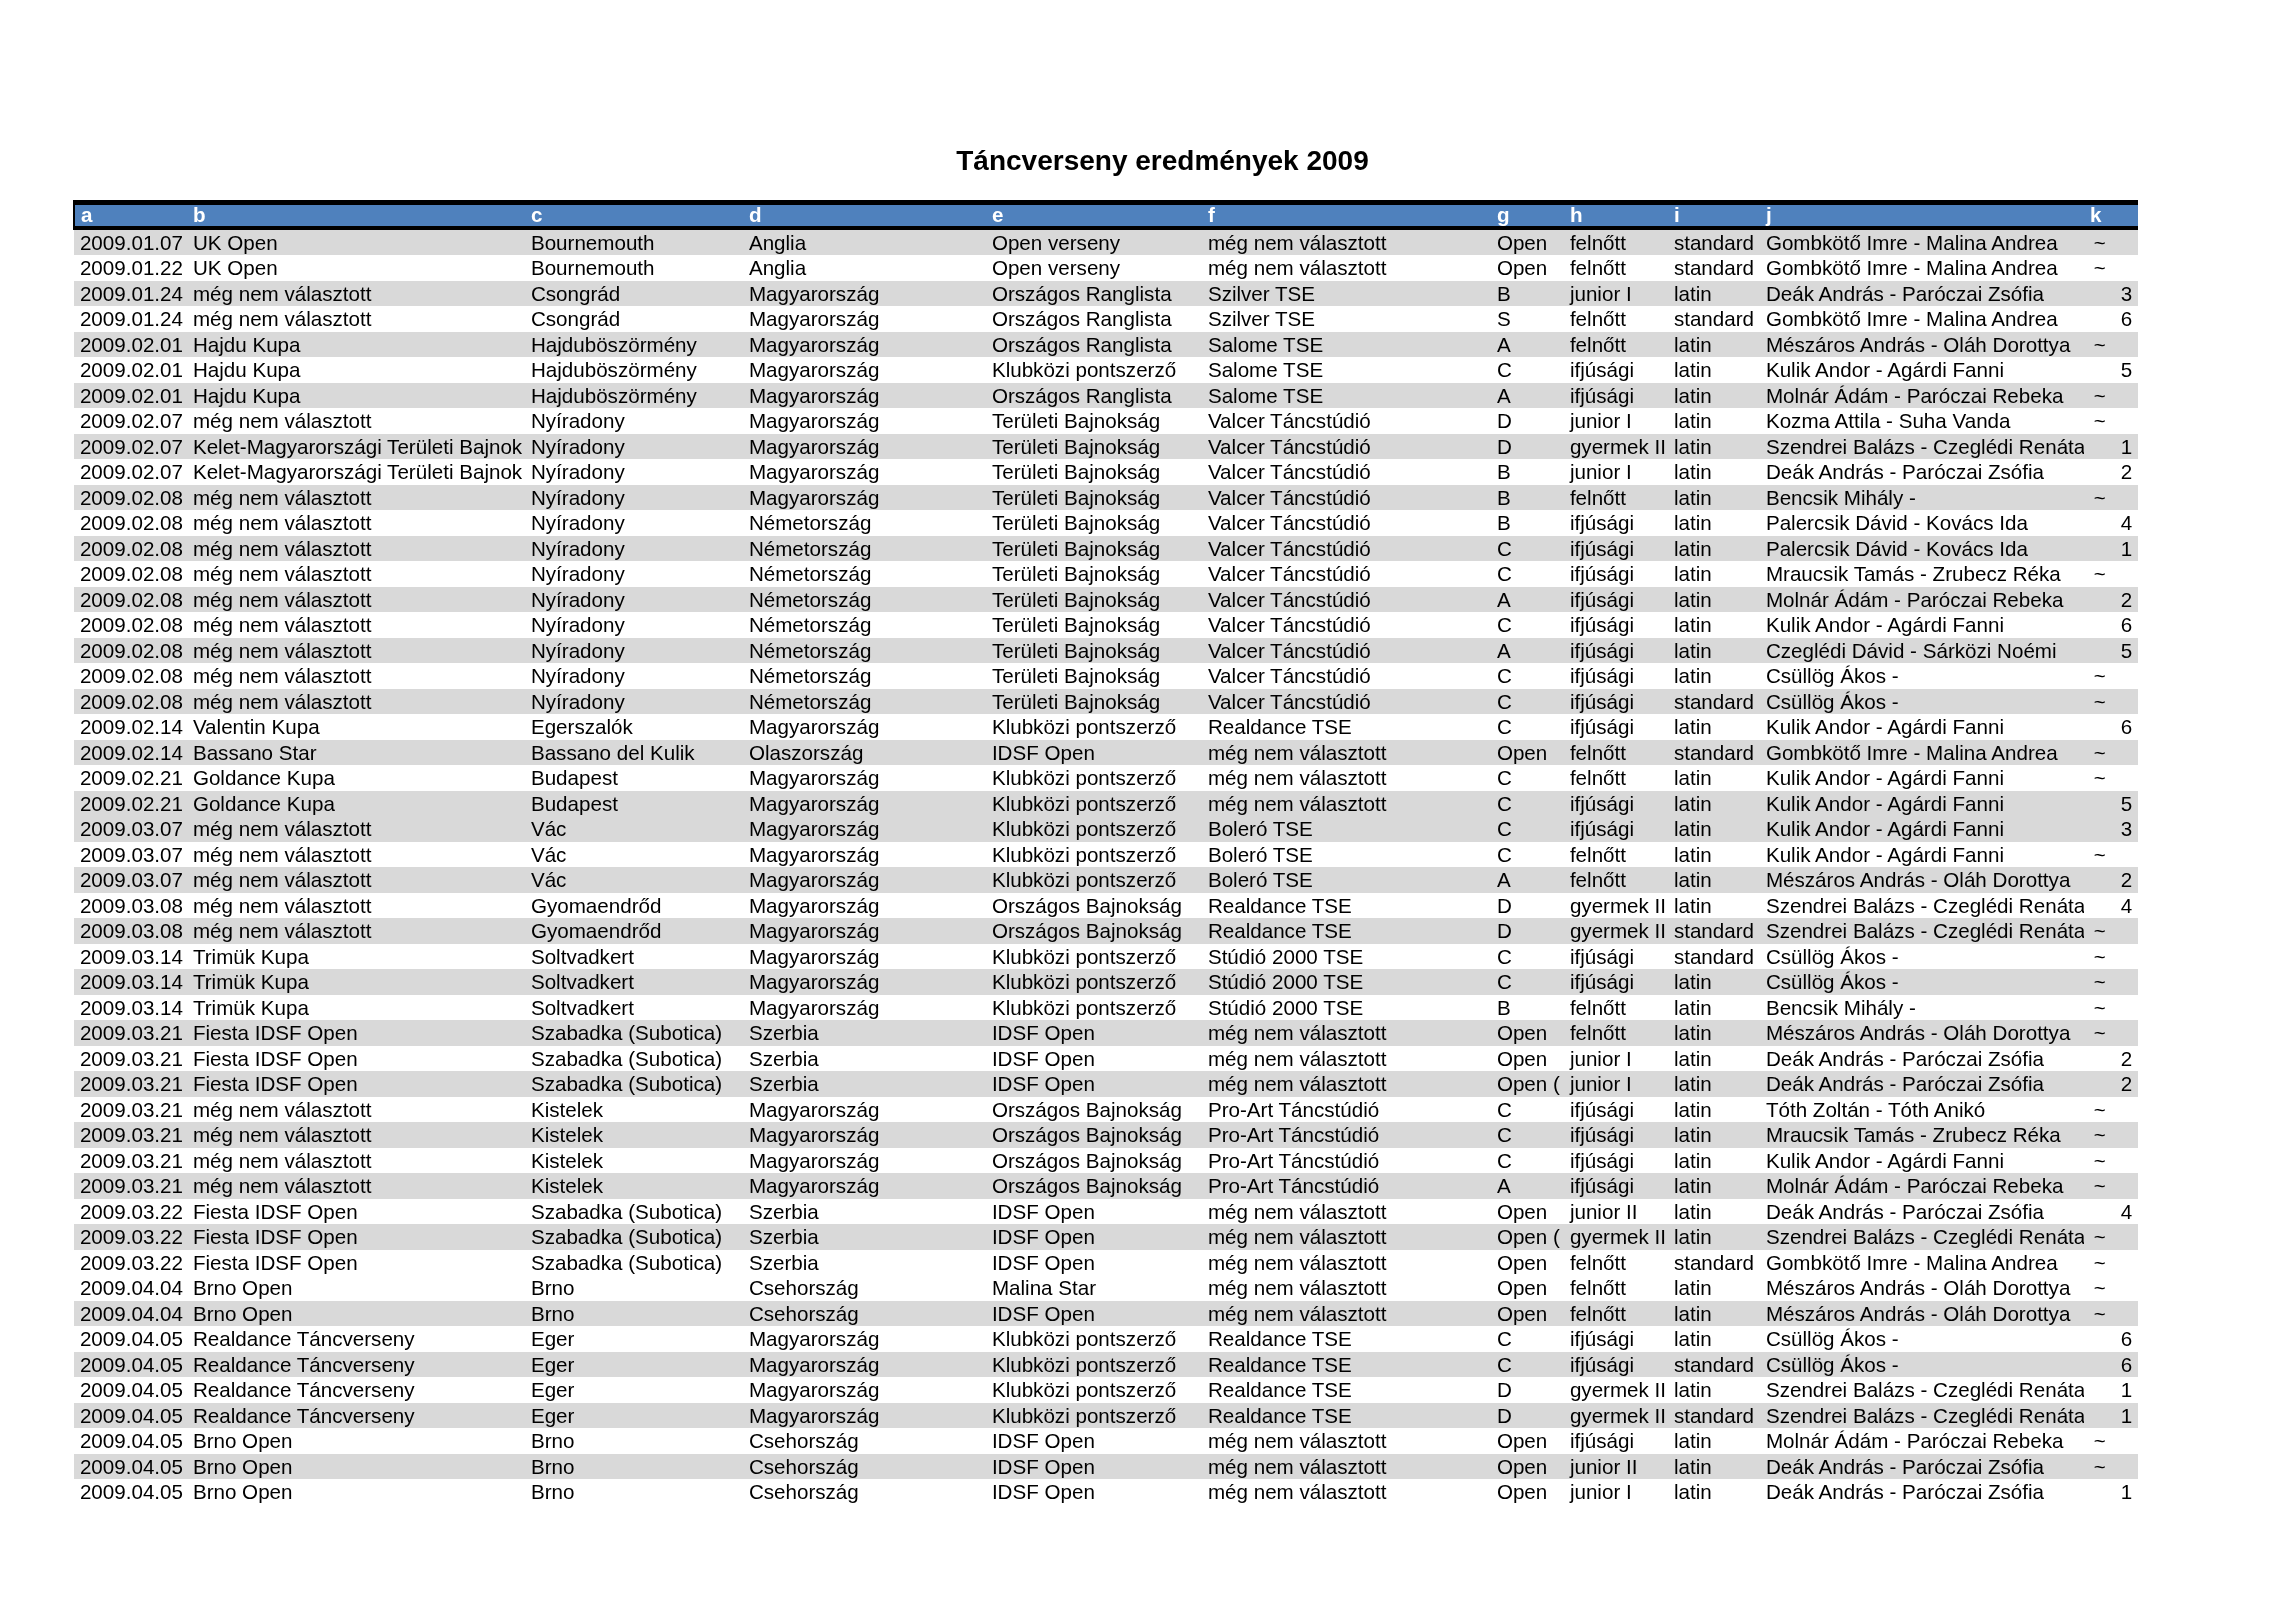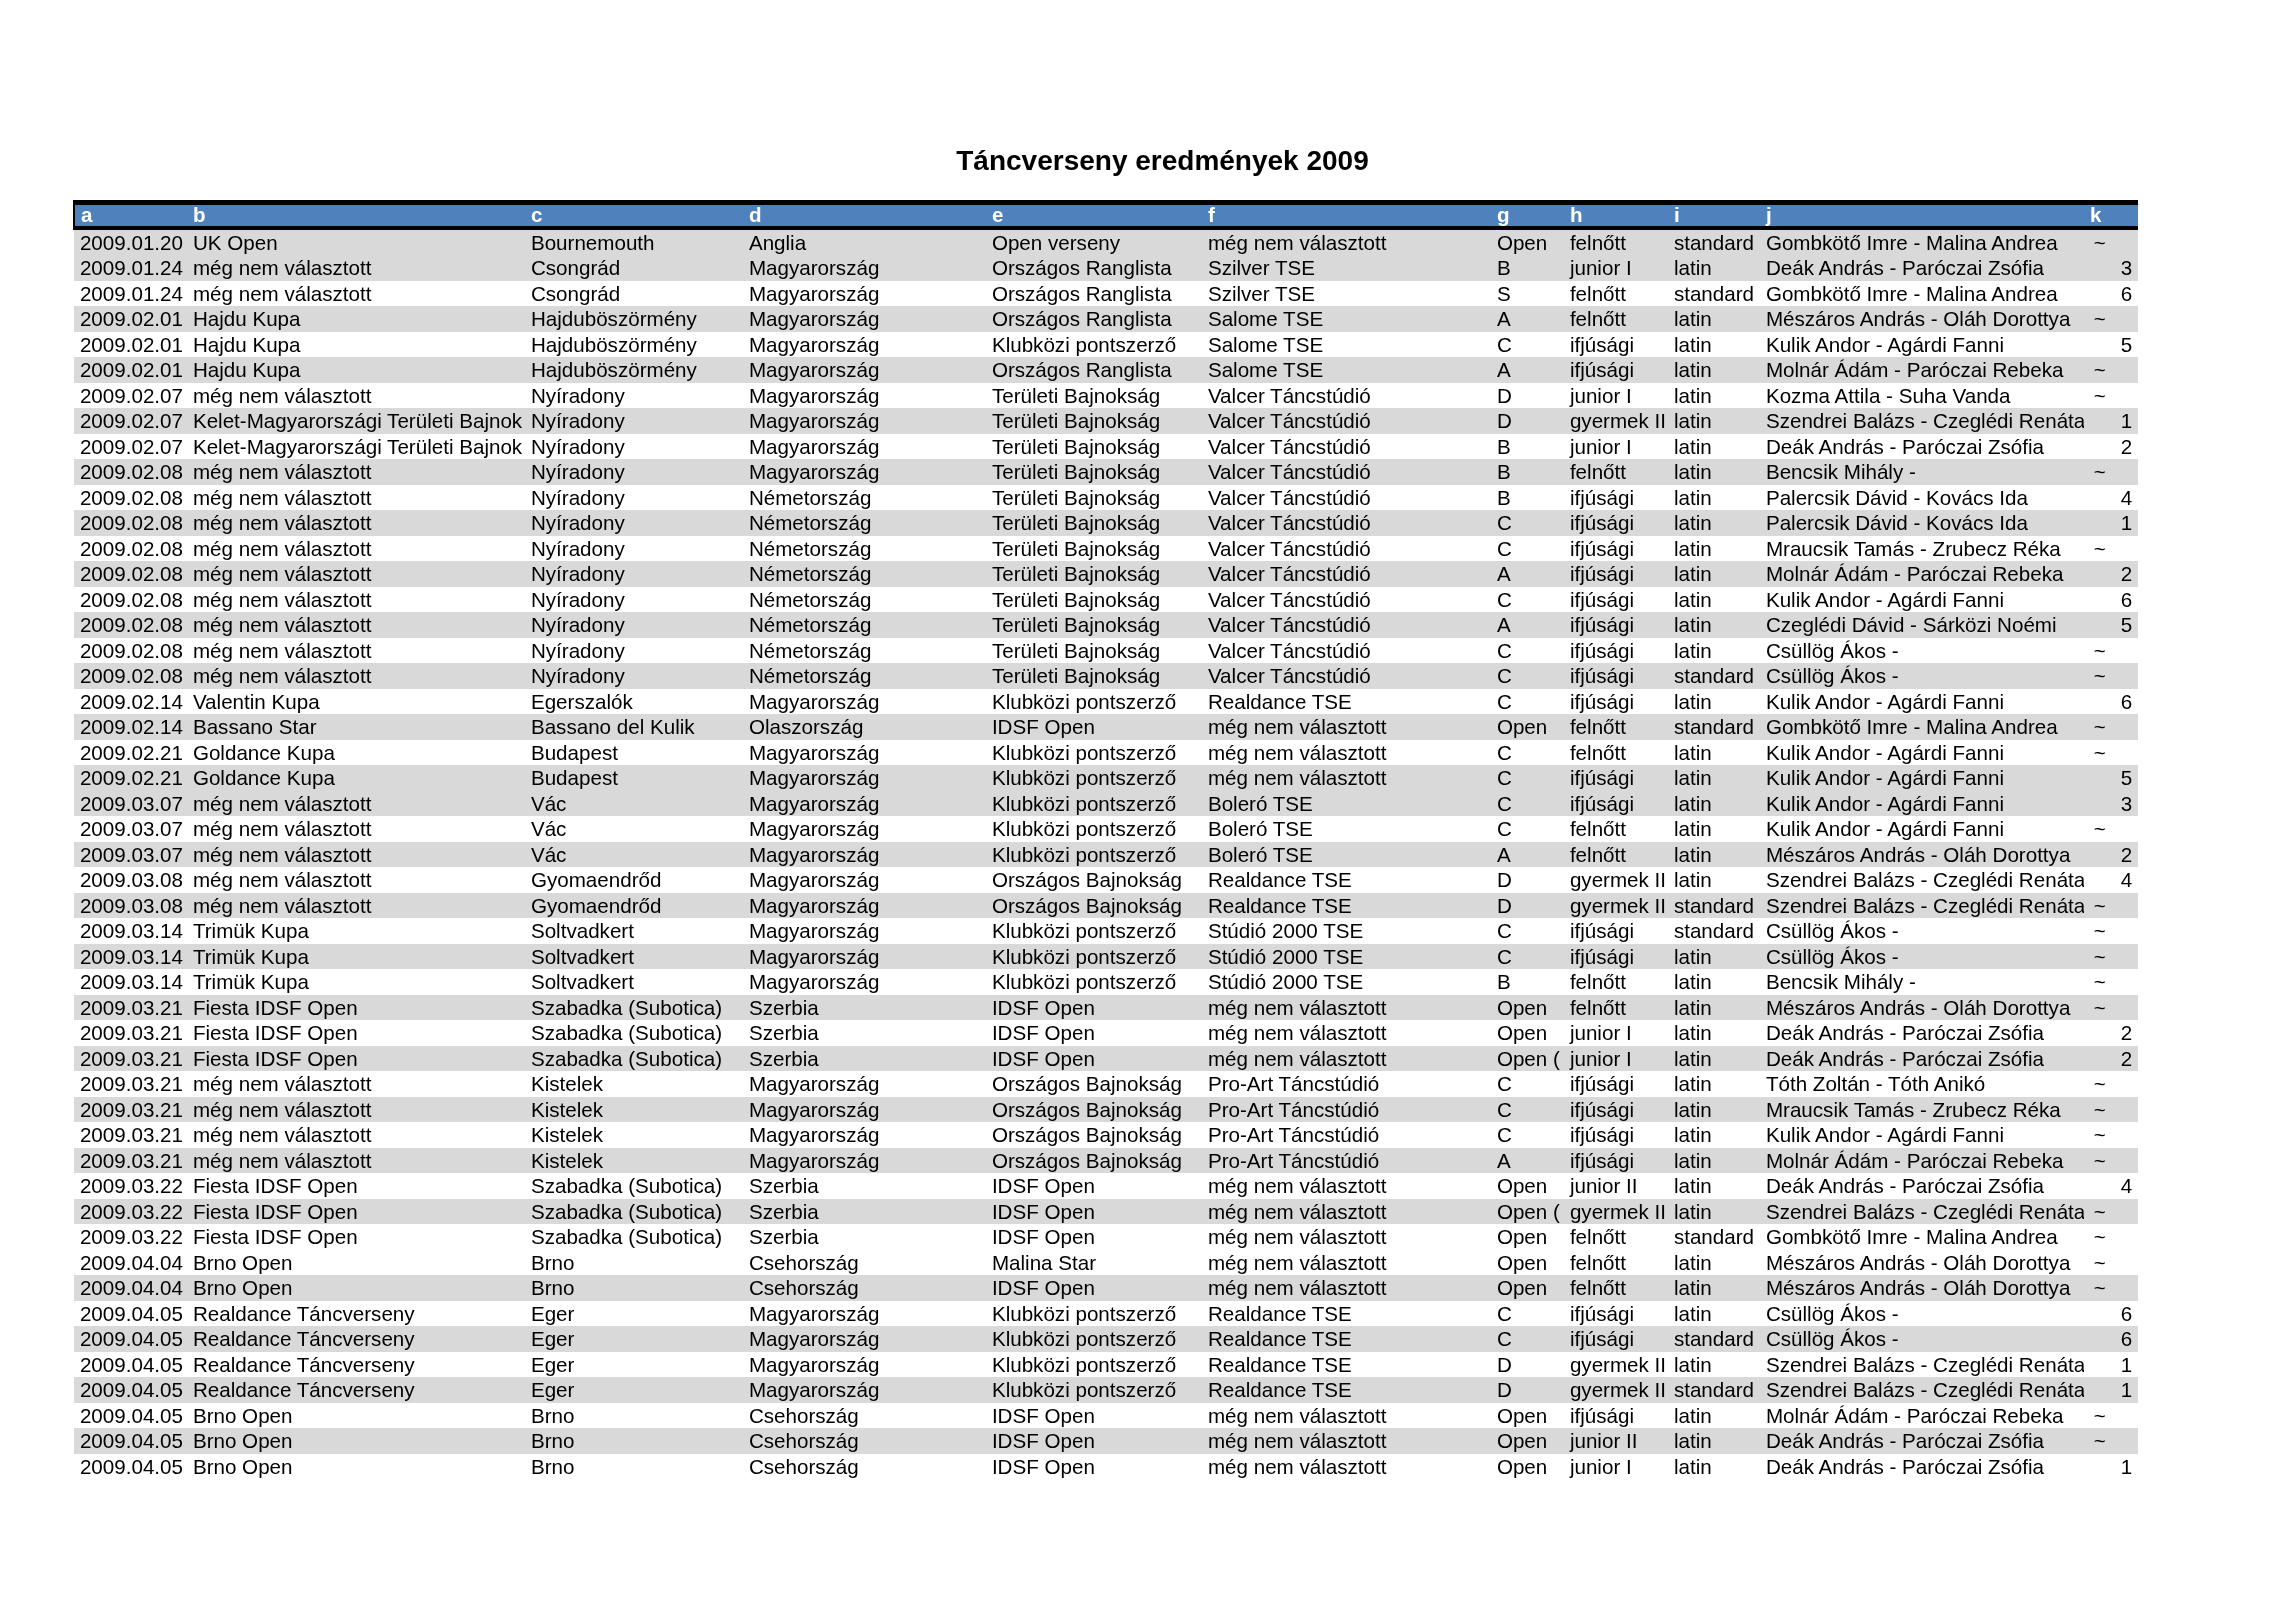--- a/index.html
+++ b/index.html
@@ -101,21 +101,34 @@
         <th>f</th>
         <th>g</th>
         <th>h</th>
         <th>i</th>
         <th>j</th>
         <th>k</th>
       </tr>
   </thead>
   <tbody>
       <tr class="stripe">
-        <td>2009.01.20</td>
+        <td>2009.01.07</td>
+        <td>UK Open</td>
+        <td>Bournemouth</td>
+        <td>Anglia</td>
+        <td>Open verseny</td>
+        <td>még nem választott</td>
+        <td>Open</td>
+        <td>felnőtt</td>
+        <td>standard</td>
+        <td>Gombkötő Imre - Malina Andrea</td>
+        <td class="k-tilde">~</td>
+      </tr>
+      <tr>
+        <td>2009.01.22</td>
         <td>UK Open</td>
         <td>Bournemouth</td>
         <td>Anglia</td>
         <td>Open verseny</td>
         <td>még nem választott</td>
         <td>Open</td>
         <td>felnőtt</td>
         <td>standard</td>
         <td>Gombkötő Imre - Malina Andrea</td>
         <td class="k-tilde">~</td>

